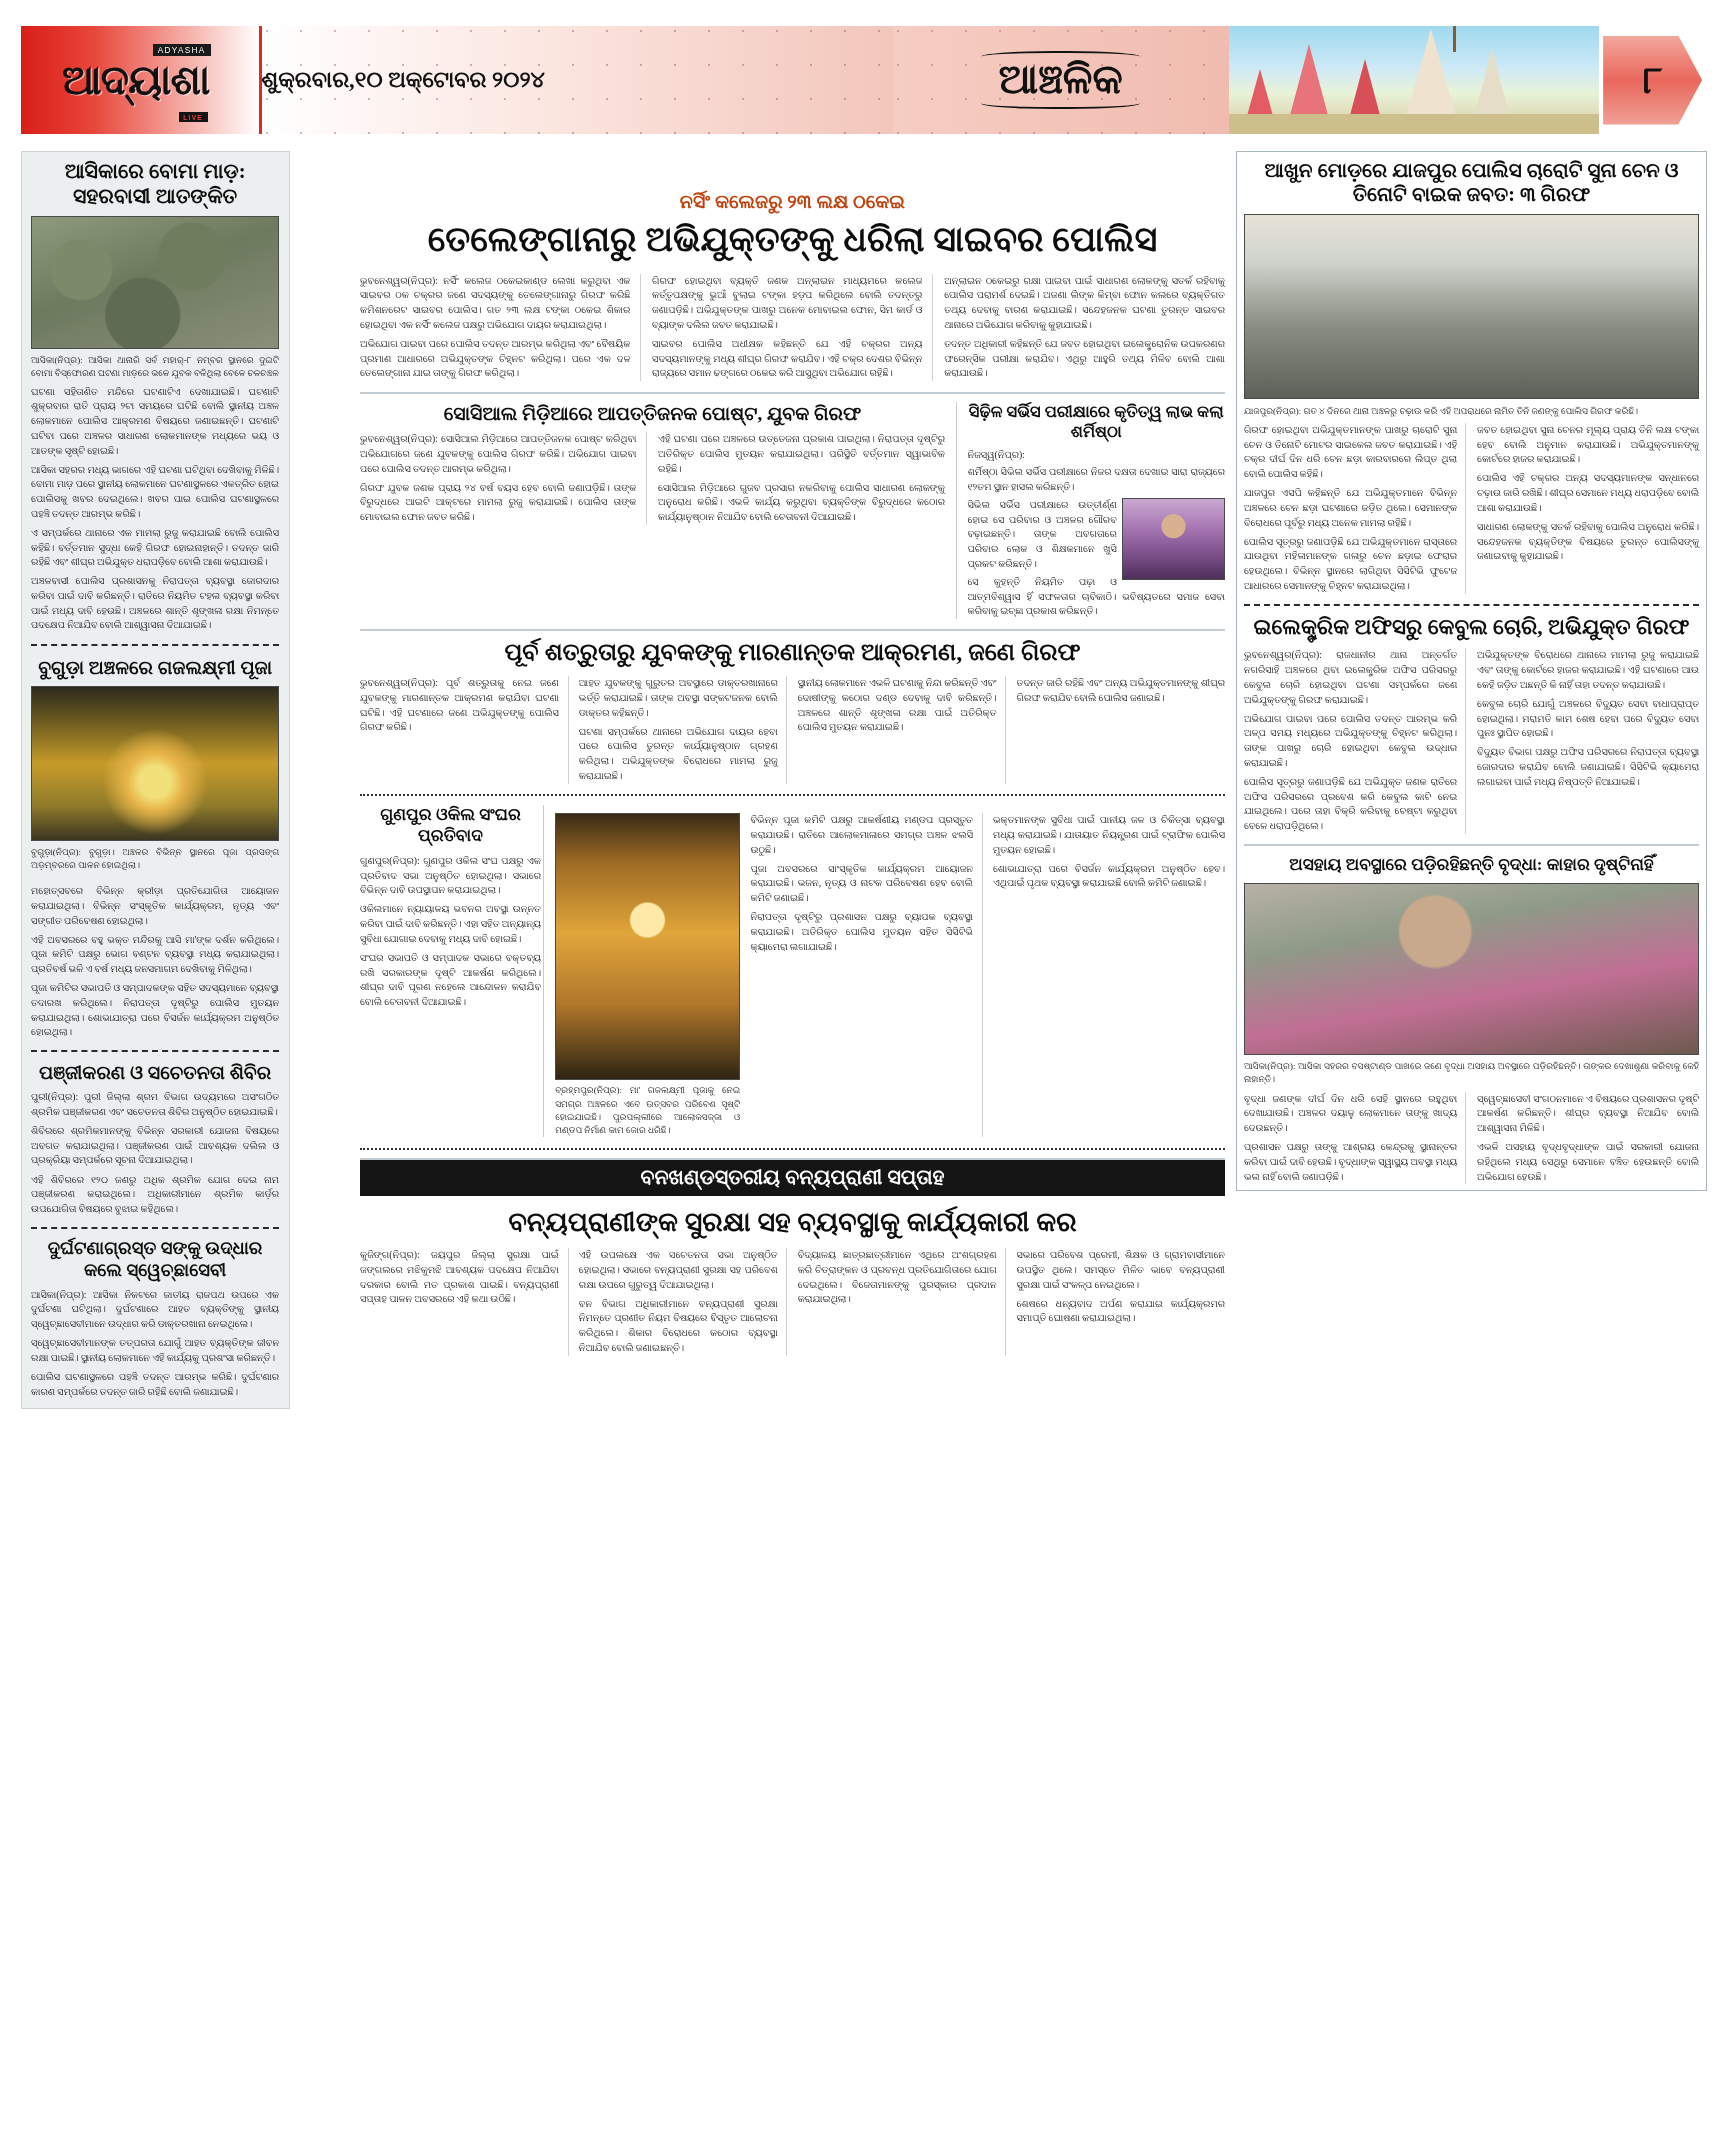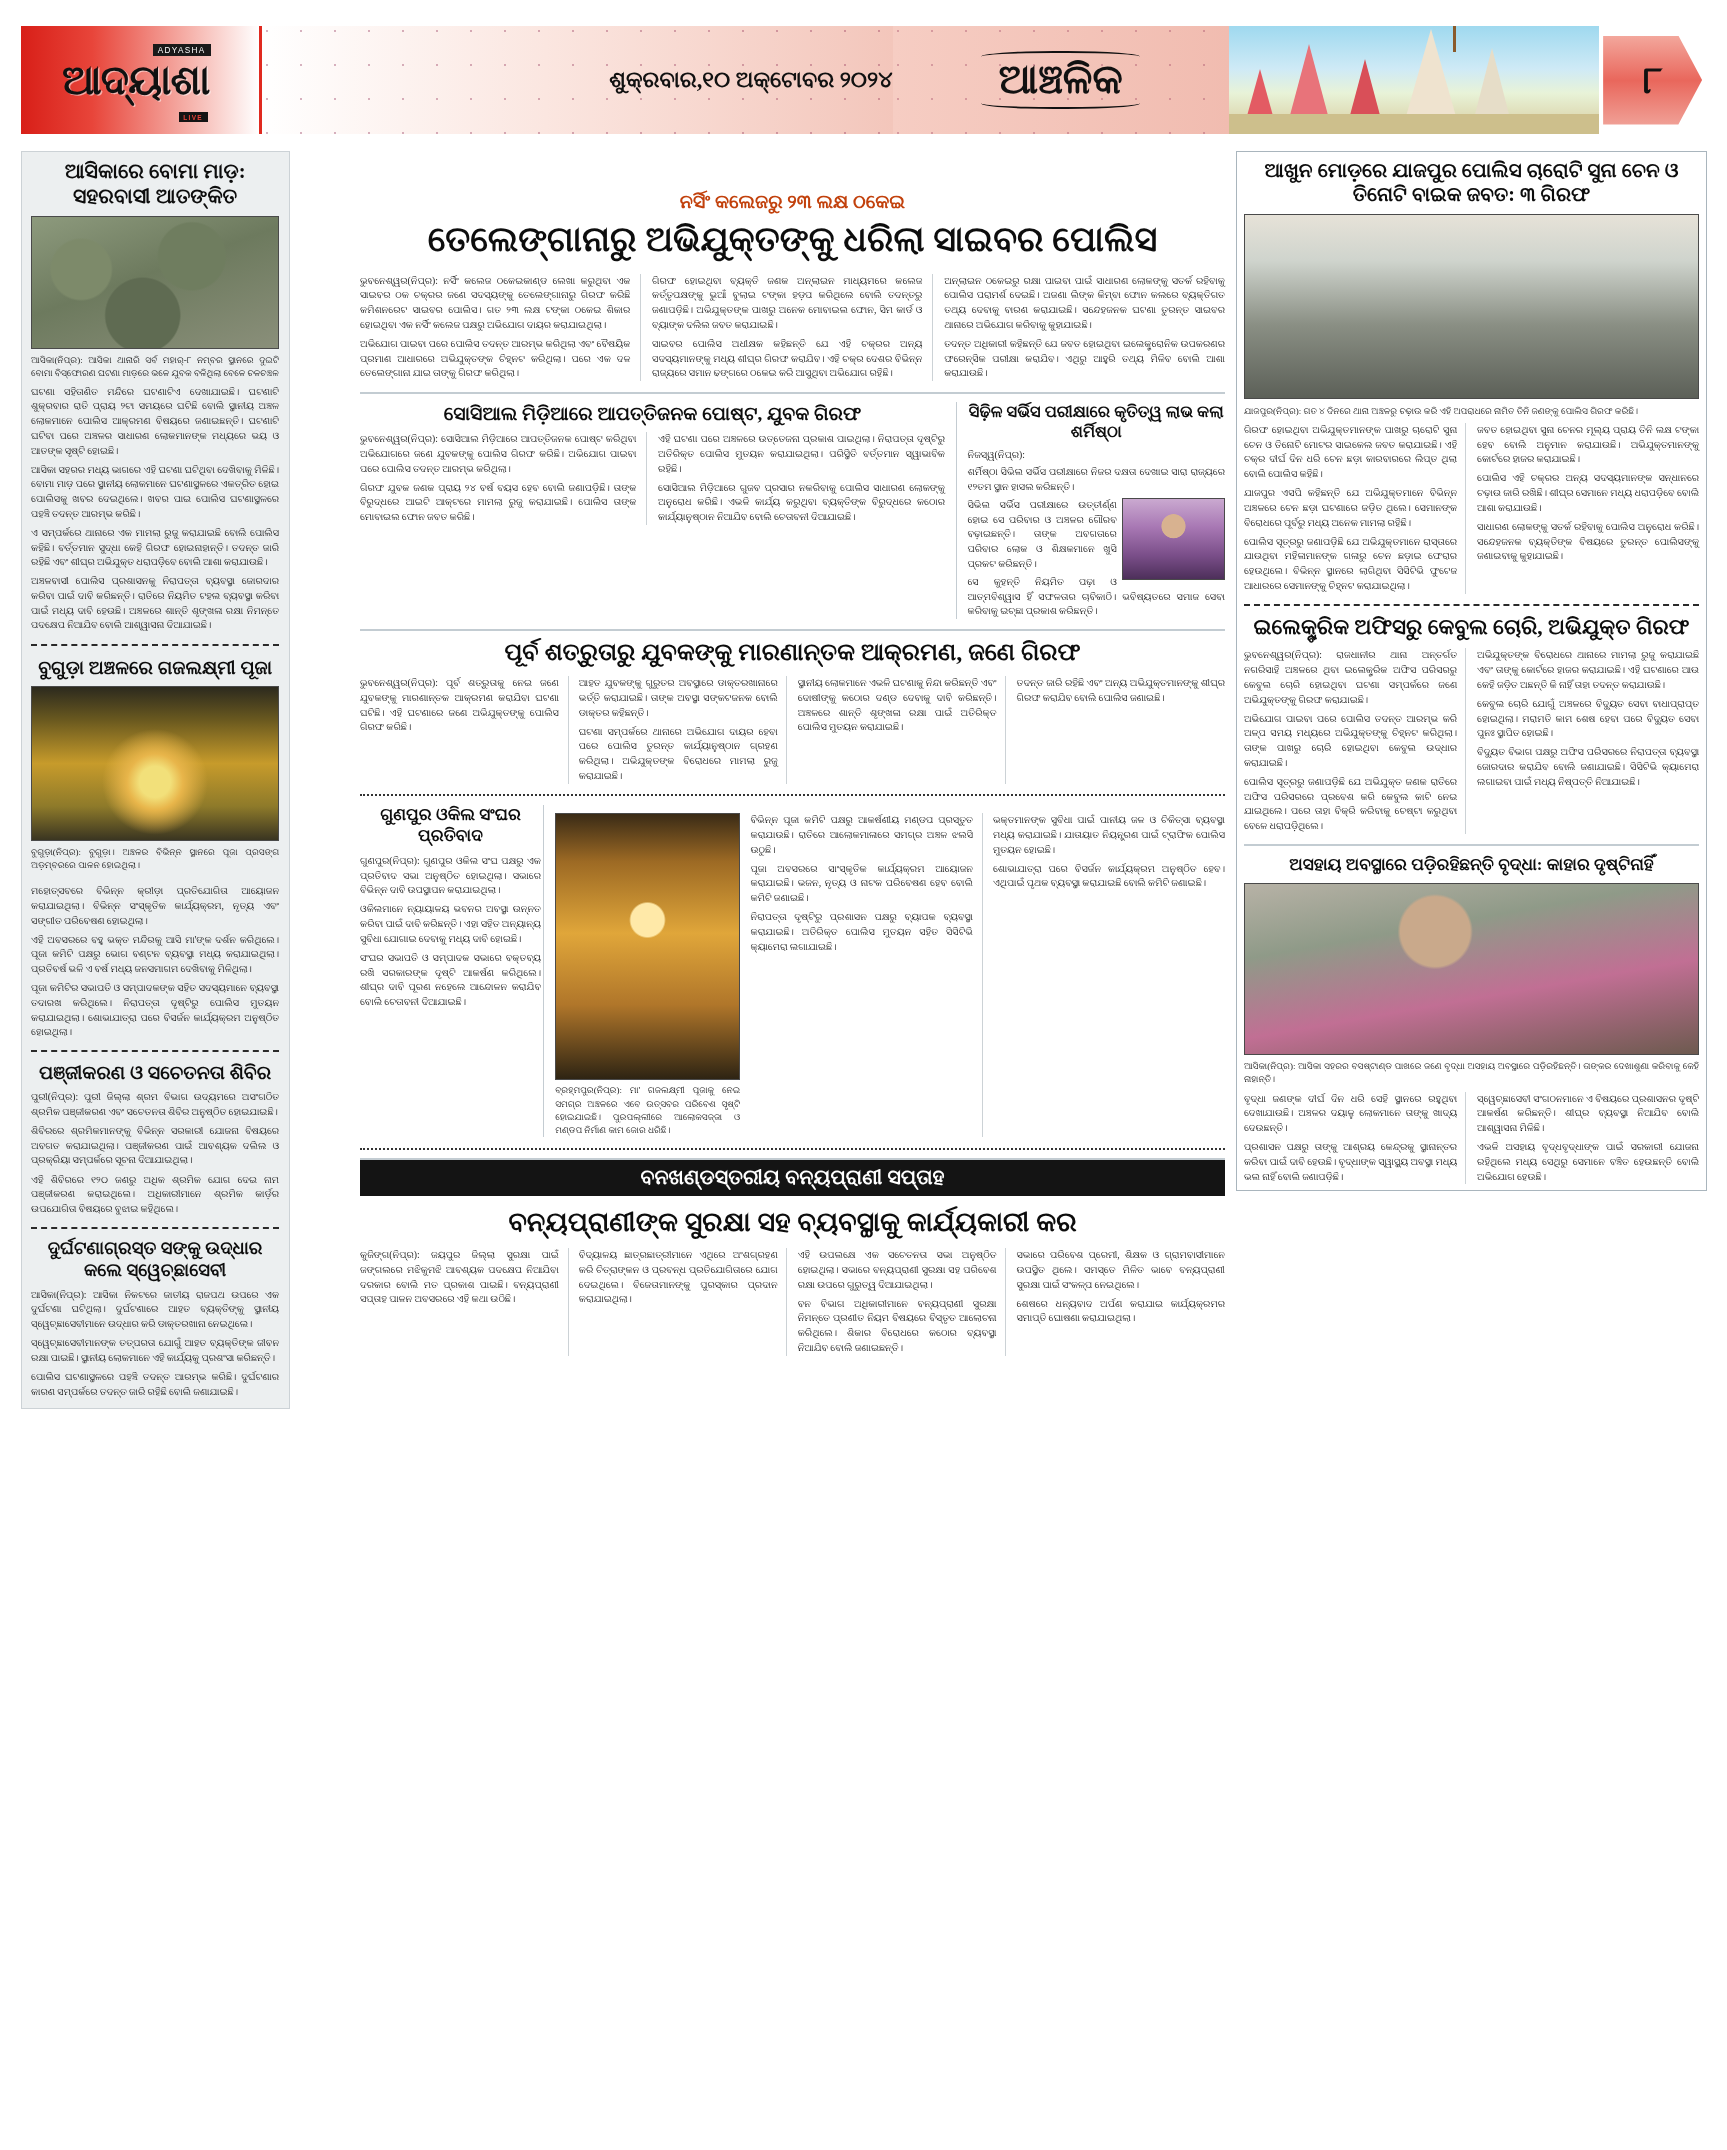--- a/index.html
+++ b/index.html
@@ -56,21 +56,21 @@
     background: #141414; color: #e8453a;
     font-size: 6.5px; letter-spacing: 1.3px;
     padding: 1.3px 4.7px;
     font-weight: bold;
   }
   .date-strip {
     flex: 1;
     background:
       radial-gradient(circle at 5.2px 5.2px, rgba(140,40,80,.35) 1.1px, transparent 1.3px) 0 0/34px 34px,
       linear-gradient(90deg,#ffffff 0%,#fbe6e0 45%,#f3c6bb 100%);
-    display: flex; align-items: center; justify-content: flex-end;
+    display: flex; align-items: center; justify-content: flex-start;
     position: relative;
   }
   .date-text {
     font-family: "Liberation Serif", serif;
     font-size: 22.4px; font-weight: bold; color: #111;
     white-space: nowrap;
   }
   .section-badge {
     width: 336px;
     background:
@@ -403,25 +403,25 @@
     <div class="rule-dot" style="margin:11.2px 0 7.7px 0;"></div>
 
     <div>
       <div class="blackbar" style="font-size:20.6px;padding:6.9px 0;border-top:2.6px solid #c3ccd2;">ବନଖଣ୍ଡସ୍ତରୀୟ ବନ୍ୟପ୍ରାଣୀ ସପ୍ତାହ</div>
       <div class="hl" style="font-size:27px;margin-top:9.5px;">ବନ୍ୟପ୍ରାଣୀଙ୍କ ସୁରକ୍ଷା ସହ ବ୍ୟବସ୍ଥାକୁ କାର୍ଯ୍ୟକାରୀ କର</div>
       <div class="cols4" style="margin-top:9.5px;">
         <div class="coldiv" style="padding-right:8.6px;">
           <div class="body">କୁଜିଙ୍ଗ(ନିପ୍ର): ଜୟପୁର ଜିଲ୍ଲା ସୁରକ୍ଷା ପାଇଁ ଜଙ୍ଗଲରେ ମଝିକୁମଝି ଆବଶ୍ୟକ ପଦକ୍ଷେପ ନିଆଯିବା ଦରକାର ବୋଲି ମତ ପ୍ରକାଶ ପାଇଛି। ବନ୍ୟପ୍ରାଣୀ ସପ୍ତାହ ପାଳନ ଅବସରରେ ଏହି କଥା ଉଠିଛି।</div>
         </div>
         <div class="coldiv" style="padding-right:8.6px;">
-          <div class="body">ବିଦ୍ୟାଳୟ ଛାତ୍ରଛାତ୍ରୀମାନେ ଏଥିରେ ଅଂଶଗ୍ରହଣ କରି ଚିତ୍ରାଙ୍କନ ଓ ପ୍ରବନ୍ଧ ପ୍ରତିଯୋଗିତାରେ ଯୋଗ ଦେଇଥିଲେ। ବିଜେତାମାନଙ୍କୁ ପୁରସ୍କାର ପ୍ରଦାନ କରାଯାଇଥିଲା।</div>
-        </div>
-        <div class="coldiv" style="padding-right:8.6px;">
           <div class="body">ଏହି ଉପଲକ୍ଷେ ଏକ ସଚେତନତା ସଭା ଅନୁଷ୍ଠିତ ହୋଇଥିଲା। ସଭାରେ ବନ୍ୟପ୍ରାଣୀ ସୁରକ୍ଷା ସହ ପରିବେଶ ରକ୍ଷା ଉପରେ ଗୁରୁତ୍ୱ ଦିଆଯାଇଥିଲା।</div>
           <div class="body" style="margin-top:4.3px;">ବନ ବିଭାଗ ଅଧିକାରୀମାନେ ବନ୍ୟପ୍ରାଣୀ ସୁରକ୍ଷା ନିମନ୍ତେ ପ୍ରଣୀତ ନିୟମ ବିଷୟରେ ବିସ୍ତୃତ ଆଲୋଚନା କରିଥିଲେ। ଶିକାର ବିରୋଧରେ କଠୋର ବ୍ୟବସ୍ଥା ନିଆଯିବ ବୋଲି ଜଣାଇଛନ୍ତି।</div>
+        </div>
+        <div class="coldiv" style="padding-right:8.6px;">
+          <div class="body">ବିଦ୍ୟାଳୟ ଛାତ୍ରଛାତ୍ରୀମାନେ ଏଥିରେ ଅଂଶଗ୍ରହଣ କରି ଚିତ୍ରାଙ୍କନ ଓ ପ୍ରବନ୍ଧ ପ୍ରତିଯୋଗିତାରେ ଯୋଗ ଦେଇଥିଲେ। ବିଜେତାମାନଙ୍କୁ ପୁରସ୍କାର ପ୍ରଦାନ କରାଯାଇଥିଲା।</div>
         </div>
         <div>
           <div class="body">ସଭାରେ ପରିବେଶ ପ୍ରେମୀ, ଶିକ୍ଷକ ଓ ଗ୍ରାମବାସୀମାନେ ଉପସ୍ଥିତ ଥିଲେ। ସମସ୍ତେ ମିଳିତ ଭାବେ ବନ୍ୟପ୍ରାଣୀ ସୁରକ୍ଷା ପାଇଁ ସଂକଳ୍ପ ନେଇଥିଲେ।</div>
           <div class="body" style="margin-top:4.3px;">ଶେଷରେ ଧନ୍ୟବାଦ ଅର୍ପଣ କରାଯାଇ କାର୍ଯ୍ୟକ୍ରମର ସମାପ୍ତି ଘୋଷଣା କରାଯାଇଥିଲା।</div>
         </div>
       </div>
     </div>
   </div>
 
   <div class="rightcol">

